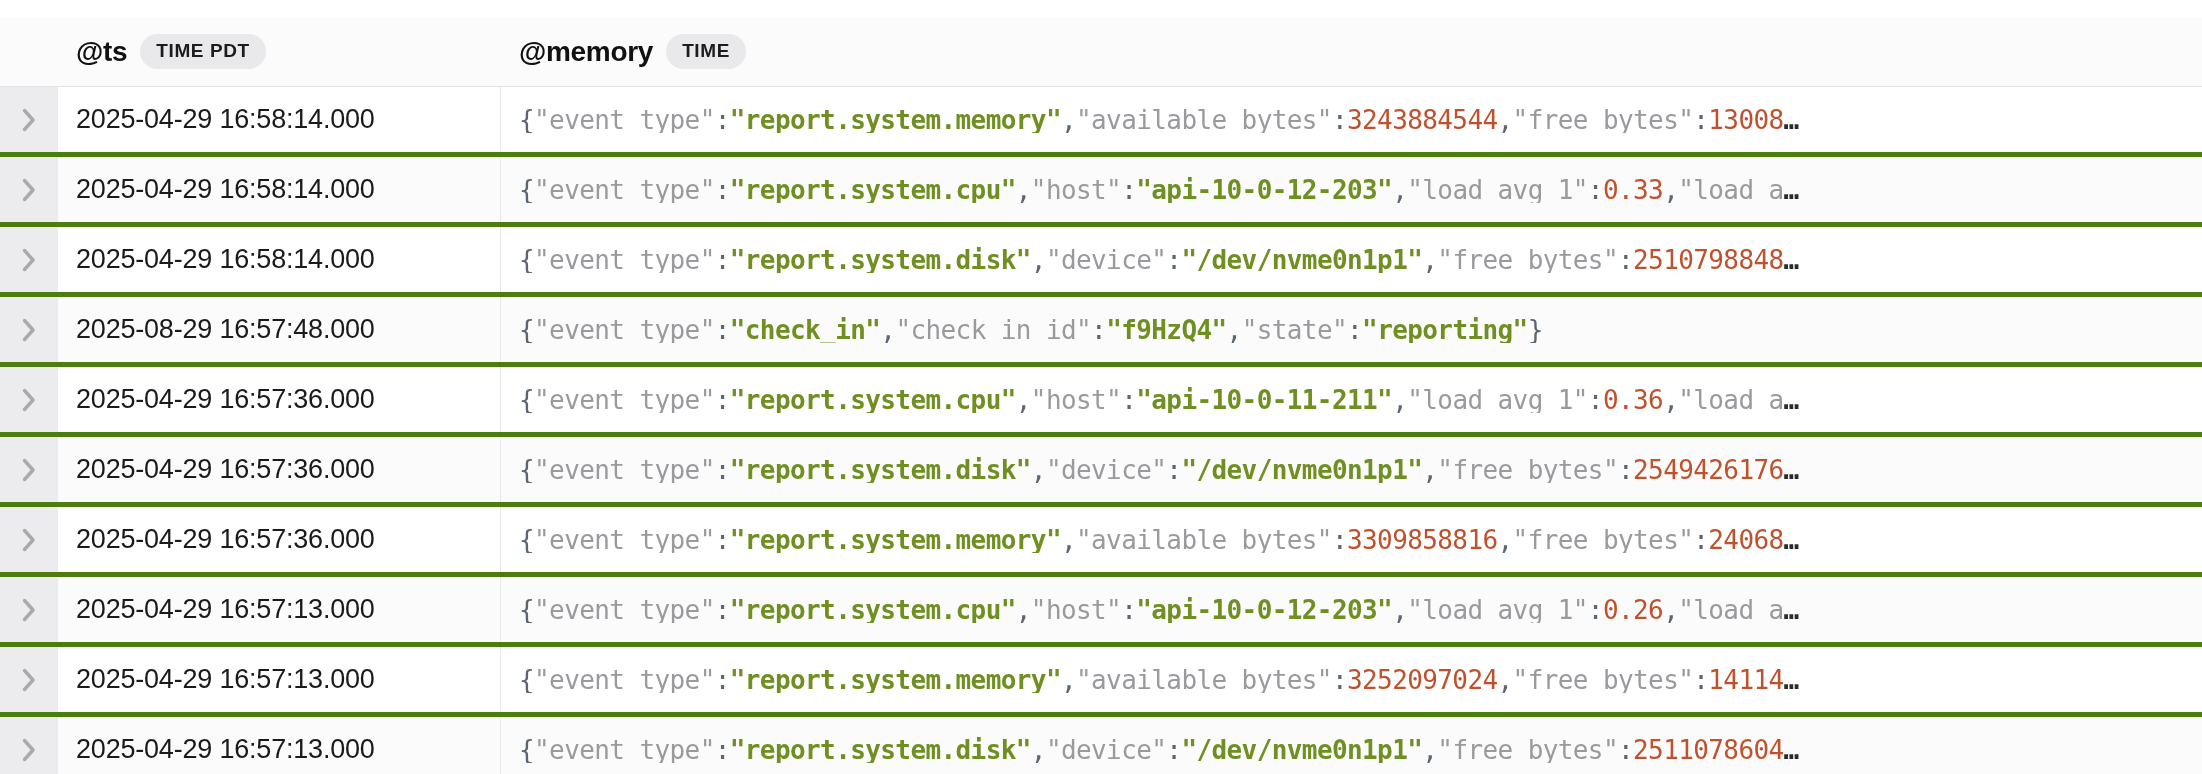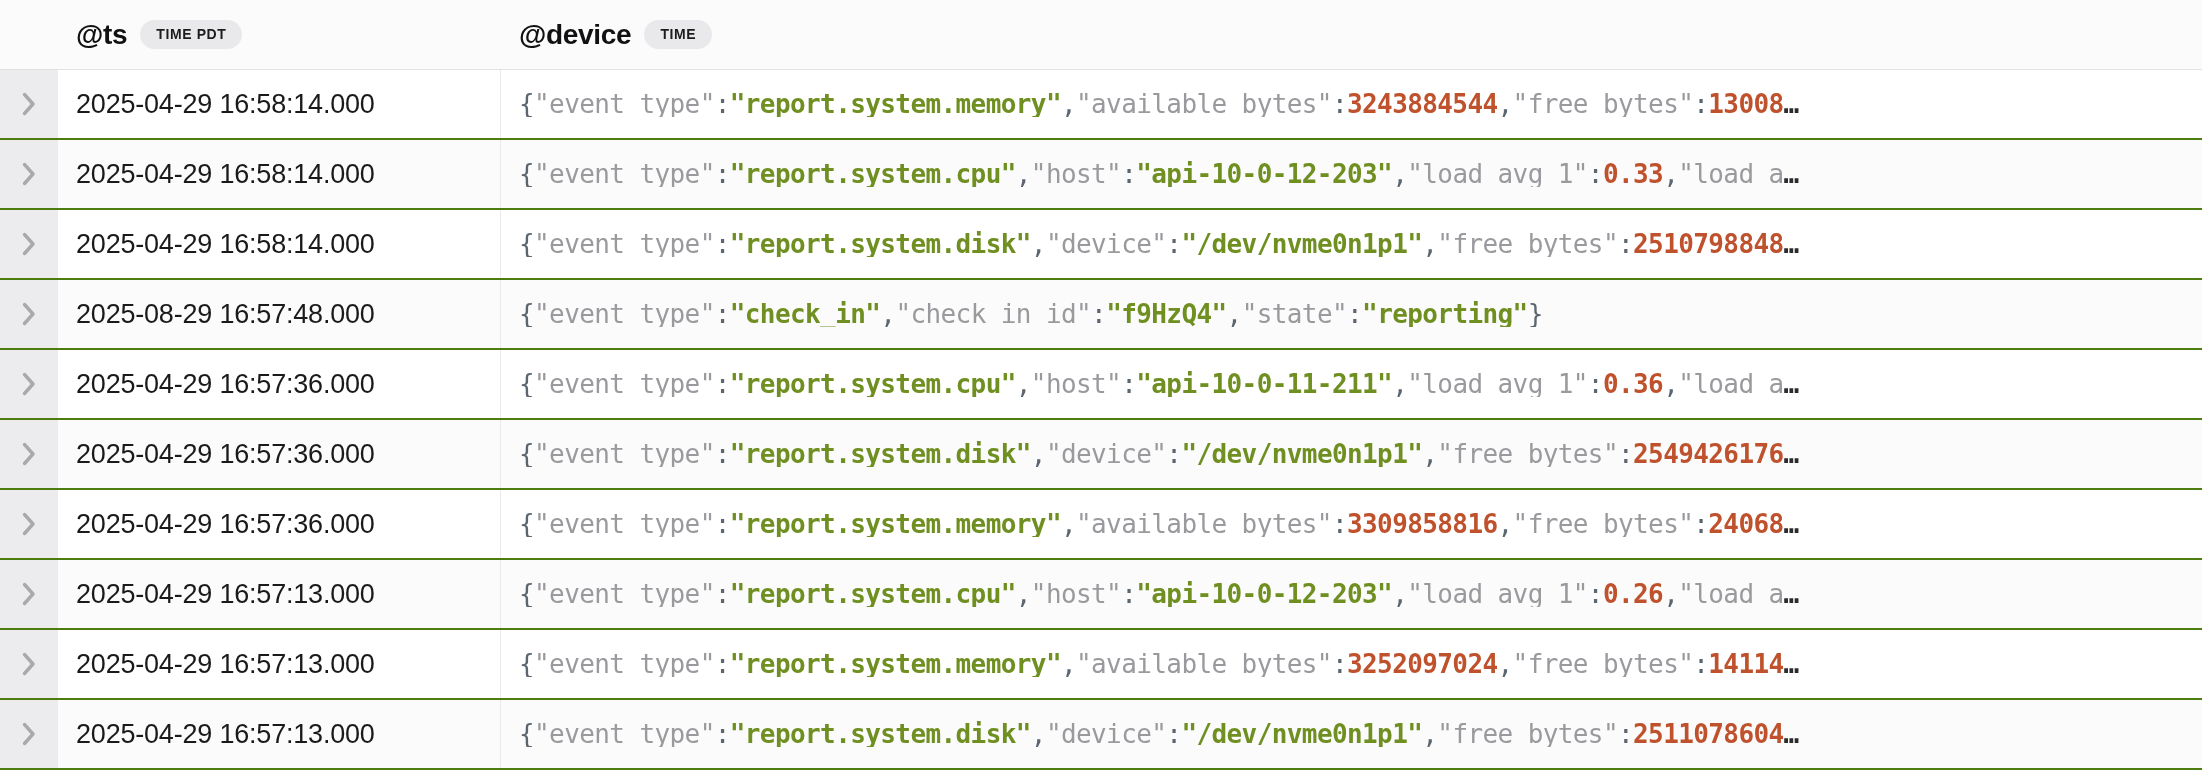--- a/index.html
+++ b/index.html
@@ -21,20 +21,21 @@
     background: #ffffff;
   }
 
   
   .table-header {
     display: flex;
     height: 70px;
     min-height: 70px;
     background: #fbfbfb;
     border-bottom: 1px solid #e2e2e4;
+    margin-top: 17px;
   }
 
   .hdr-gutter {
     width: 58px;
     min-width: 58px;
     height: 100%;
     background: #fbfbfb;
   }
 
   .hdr-cell {
@@ -60,42 +61,42 @@
     color: #111113;
     letter-spacing: -0.3px;
     white-space: nowrap;
   }
 
   .hdr-badge {
     display: inline-flex;
     align-items: center;
     background: #e9e9eb;
     color: #1c1c1e;
-    font-size: 14px;
+    font-size: 19px;
     font-weight: 700;
     letter-spacing: 0.6px;
     border-radius: 999px;
     padding: 6px 16px 7px;
     white-space: nowrap;
   }
 
   
   .table-body {
     flex: 1 1 auto;
     display: flex;
     flex-direction: column;
     overflow: hidden;
   }
 
   .row {
     display: flex;
     align-items: stretch;
     height: 70px;
     min-height: 70px;
-    border-bottom: 2px solid #4d7c0f;
+    border-bottom: 5px solid #4d7c0f;
     background: #ffffff;
   }
   .row.alt { background: #fbfbfb; }
 
   .cell-gutter {
     width: 58px;
     min-width: 58px;
     background: #ececee;
     display: flex;
     align-items: center;
@@ -144,38 +145,38 @@
     line-height: 1;
     white-space: nowrap;
     overflow: hidden;
     letter-spacing: -0.6px;
   }
 
   
   .j-punct  { color: #5c6670; }
   .j-key    { color: #9a9a9e; }
   .j-str    { color: #6f8f21; font-weight: 700; }
-  .j-num    { color: #bf512c; font-weight: 700; }
+  .j-num    { color: #bf512c; font-weight: 400; }
   .j-ell    { color: #2b2b2d; font-weight: 700; letter-spacing: 0; }
 </style>
 </head>
 <body>
 
 <div id="app">
 
   <div class="table-header">
     <div class="hdr-gutter"></div>
 
     <div class="hdr-cell ts-col">
       <span class="hdr-name">@ts</span>
       <span class="hdr-badge">TIME PDT</span>
     </div>
 
     <div class="hdr-cell preview-col">
-      <span class="hdr-name">@device</span>
+      <span class="hdr-name">@memory</span>
       <span class="hdr-badge">TIME</span>
     </div>
   </div>
 
   <div class="table-body" id="table-body">
       <div class="row">
         <div class="cell-gutter">
           <svg class="chevron" viewBox="0 0 16 26" aria-hidden="true">
             <path d="M3.5 3.5 L12 13 L3.5 22.5"></path>
           </svg>

